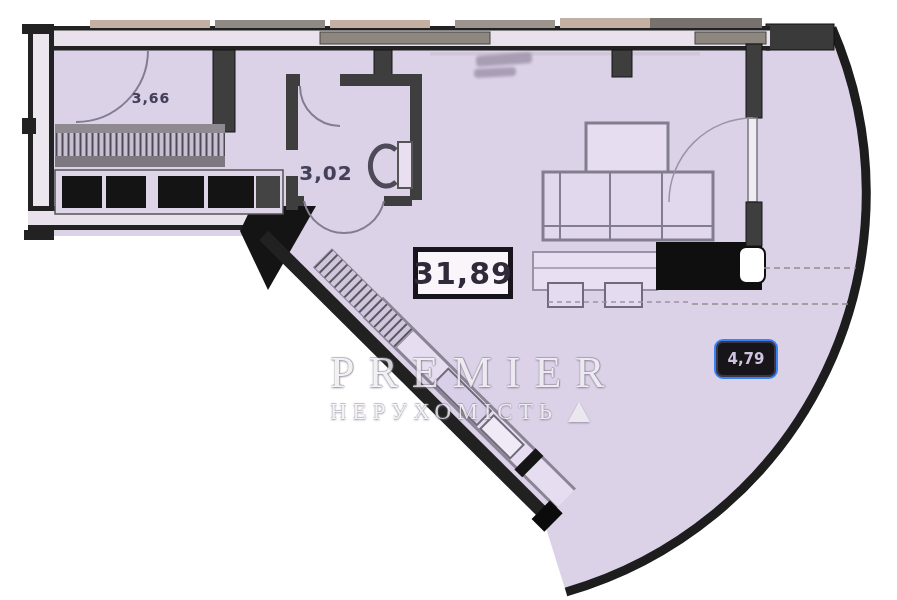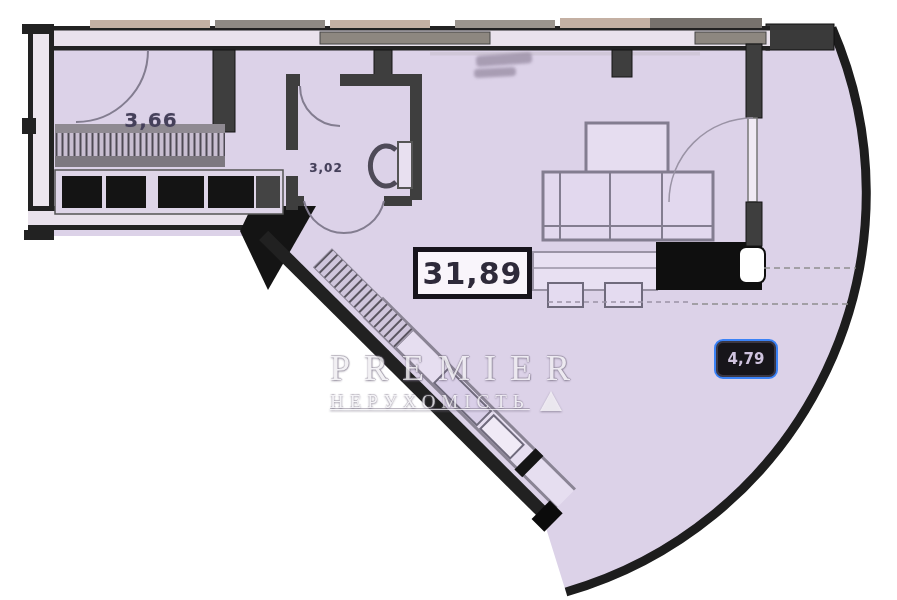--- a/index.html
+++ b/index.html
@@ -12,25 +12,25 @@
   
   .lbl{
     position:absolute;
     color:var(--label_text,#45405a);
     font-weight:600;
     letter-spacing:1px;
     text-align:center;
     text-shadow:0 0 1px rgba(90,80,110,.35);
     filter:blur(.3px);
   }
-  .lbl-hall{left:116px;top:108px;width:70px;font-size:20px;}
+  .lbl-hall{left:116px;top:90px;width:70px;font-size:14px;}
   .lbl-main{left:498px;top:74px;width:104px;font-size:21px;font-weight:700;}
-  .lbl-bath{left:296px;top:161px;width:60px;font-size:12px;}
+  .lbl-bath{left:296px;top:161px;width:60px;font-size:20px;}
   .total-box{
-    position:absolute;left:413px;top:247px;width:119px;height:52px;
+    position:absolute;left:413px;top:247px;width:100px;height:52px;
     box-sizing:border-box;border:5px solid #17141c;background:rgba(250,247,252,.95);
     display:flex;align-items:center;justify-content:center;
     font-size:30px;font-weight:700;color:#2e2a3a;letter-spacing:1px;
     filter:blur(.3px);
   }
   .balcony-badge{
     position:absolute;left:714px;top:339px;width:64px;height:40px;
     box-sizing:border-box;background:var(--badge_bg,#17151a);
     border:2px solid #3b82f6;border-radius:9px;
     box-shadow:inset 0 0 0 2px #3b3744;
@@ -43,29 +43,28 @@
   .stamp-1{left:476px;top:54px;width:56px;height:11px;transform:rotate(-4deg);}
   .stamp-2{left:474px;top:68px;width:42px;height:9px;transform:rotate(-3deg);}
   
   .watermark{
     position:absolute;left:330px;top:350px;opacity:.85;
     font-family:"Liberation Serif", serif;
     color:rgba(248,246,250,.94);
     pointer-events:none;
   }
   .wm-brand{
-    font-size:36px;letter-spacing:14px;line-height:1.05;
+    font-size:44px;letter-spacing:14px;line-height:1.05;
     text-shadow:0 1px 2px rgba(118,110,130,.95), 0 -1px 1px rgba(118,110,130,.55), 1px 0 1px rgba(118,110,130,.6);
     text-align:center;
   }
   .wm-sub{
-    display:flex;align-items:flex-start;margin-top:3px;
-    font-size:19px;letter-spacing:6px;
+    display:flex;align-items:center;margin-top:3px;
+    font-size:23px;letter-spacing:6px;
     text-shadow:0 1px 2px rgba(118,110,130,.95), 0 -1px 1px rgba(118,110,130,.55);
-    text-decoration:underline;
   }
   .wm-triangle{
     display:inline-block;width:0;height:0;margin-left:10px;margin-bottom:1px;
     border-left:11px solid transparent;border-right:11px solid transparent;
     border-bottom:20px solid rgba(248,246,250,.9);
     filter:drop-shadow(0 1px 1px rgba(118,110,130,.9));
   }
 </style>
 </head>
 <body>

